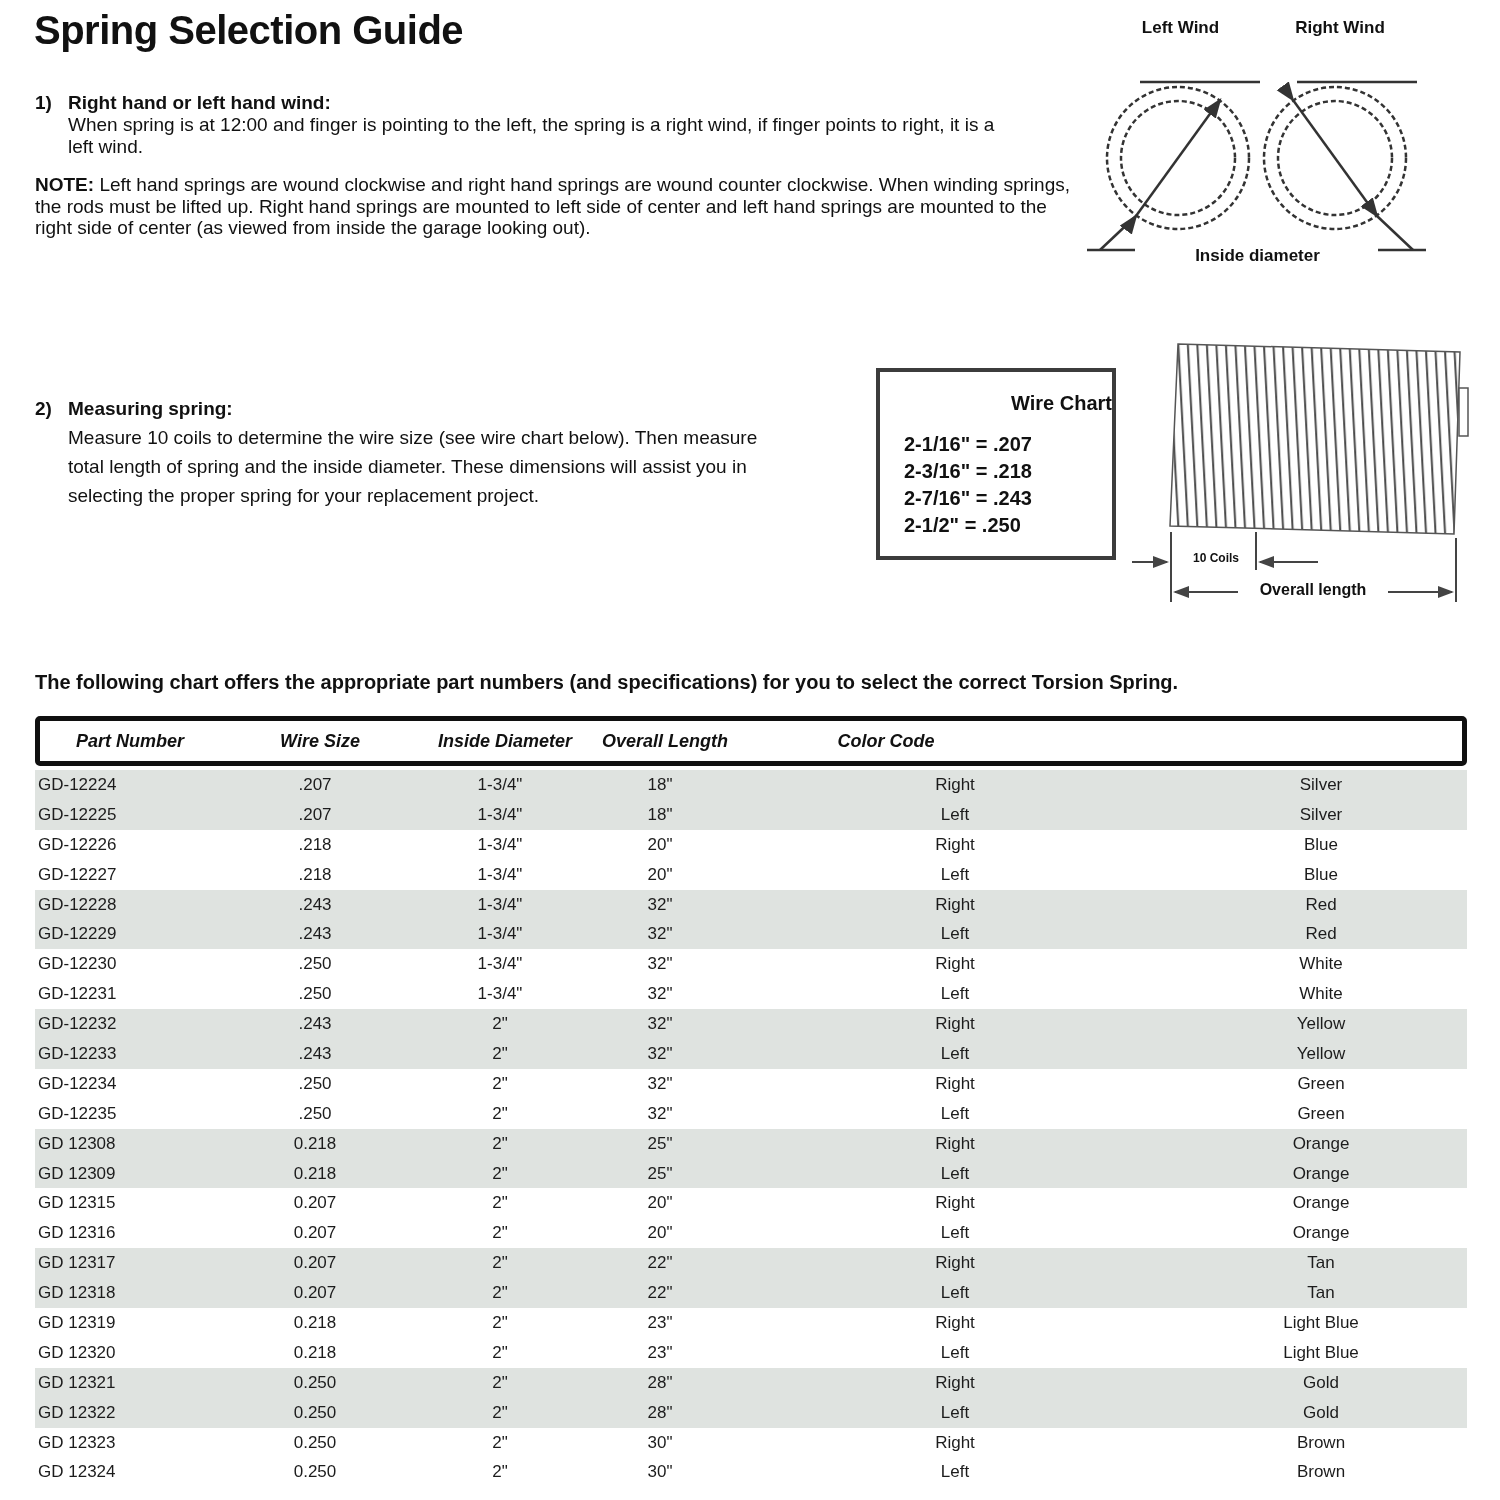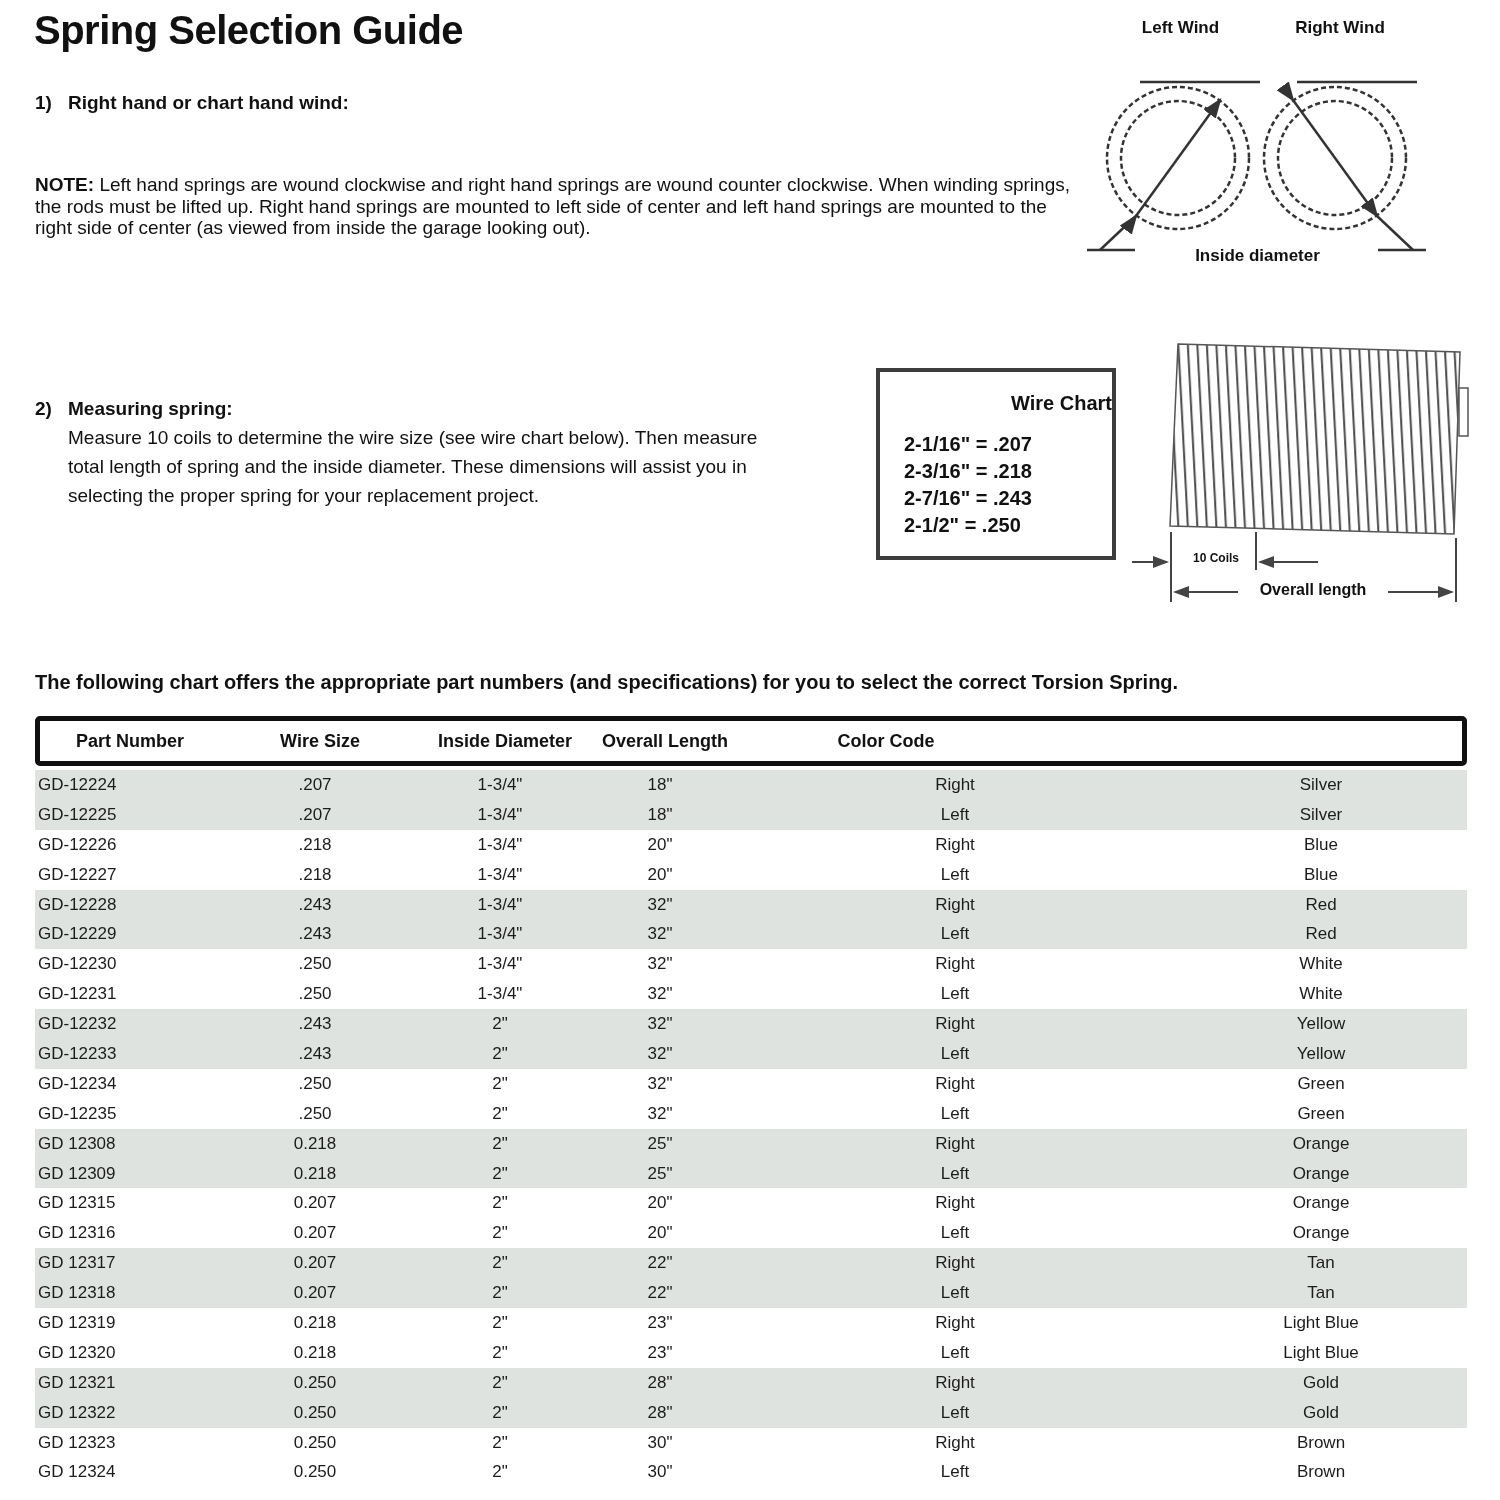--- a/index.html
+++ b/index.html
@@ -39,21 +39,21 @@
 
   
   .spring-block { position:absolute; left:1126px; top:330px; width:352px; height:282px; }
   #coils-label  { position:absolute; left:48px;  top:221px; width:84px;  text-align:center; font-size:12px; font-weight:700; }
   #length-label { position:absolute; left:113px; top:251px; width:148px; text-align:center; font-size:16px; font-weight:700; }
 
   .table-intro { position:absolute; left:35px; top:671px; font-size:20px; font-weight:700; }
 
   .thead { position:absolute; left:35px; top:716px; width:1432px; height:50px;
     border:5px solid #101010; border-radius:5px; box-sizing:border-box;
-    display:flex; align-items:center; background:#fff; }
+    display:flex; align-items:center; background:#fff;font-style:italic; }
   .th { font-weight:700; font-size:18px; text-align:center; }
 
   .tbody { position:absolute; left:35px; top:770px; width:1432px; }
   .trow { display:flex; align-items:center; height:29.9px; }
   .trow.stripe { background:var(--stripe, #dfe3e0); }
   .td { font-size:17px; color:#1c1c1c; text-align:center; }
   .c1 { width:180px; box-sizing:border-box; }
   .td.c1 { text-align:left; padding-left:3px; }
   .c2 { width:200px; } .c3 { width:170px; } .c4 { width:150px; }
   .c5 { width:440px; } .c6 { width:292px; }
@@ -61,22 +61,23 @@
   svg line, svg circle, svg polygon, svg rect, svg path { vector-effect:non-scaling-stroke; }
 </style>
 </head>
 <body>
 
 <div class="title">Spring Selection Guide</div>
 
 <div class="sec" id="sec1">
   <div class="sec-row">
     <span class="sec-num">1)</span>
-    <span class="sec-heading">Right hand or chart hand wind:</span>
+    <span class="sec-heading">Right hand or left hand wind:</span>
   </div>
+  <div class="sec-body">When spring is at 12:00 and finger is pointing to the left, the spring is a right wind, if finger points to right, it is a left wind.</div>
 </div>
 
 <div id="note">
   <span class="note-label">NOTE:</span><span> Left hand springs are wound clockwise and right hand springs are wound counter clockwise. When winding springs, the rods must be lifted up. Right hand springs are mounted to left side of center and left hand springs are mounted to the right side of center (as viewed from inside the garage looking out).</span>
 </div>
 
 <div class="sec" id="sec2">
   <div class="sec-row">
     <span class="sec-num">2)</span>
     <span class="sec-heading">Measuring spring:</span>

